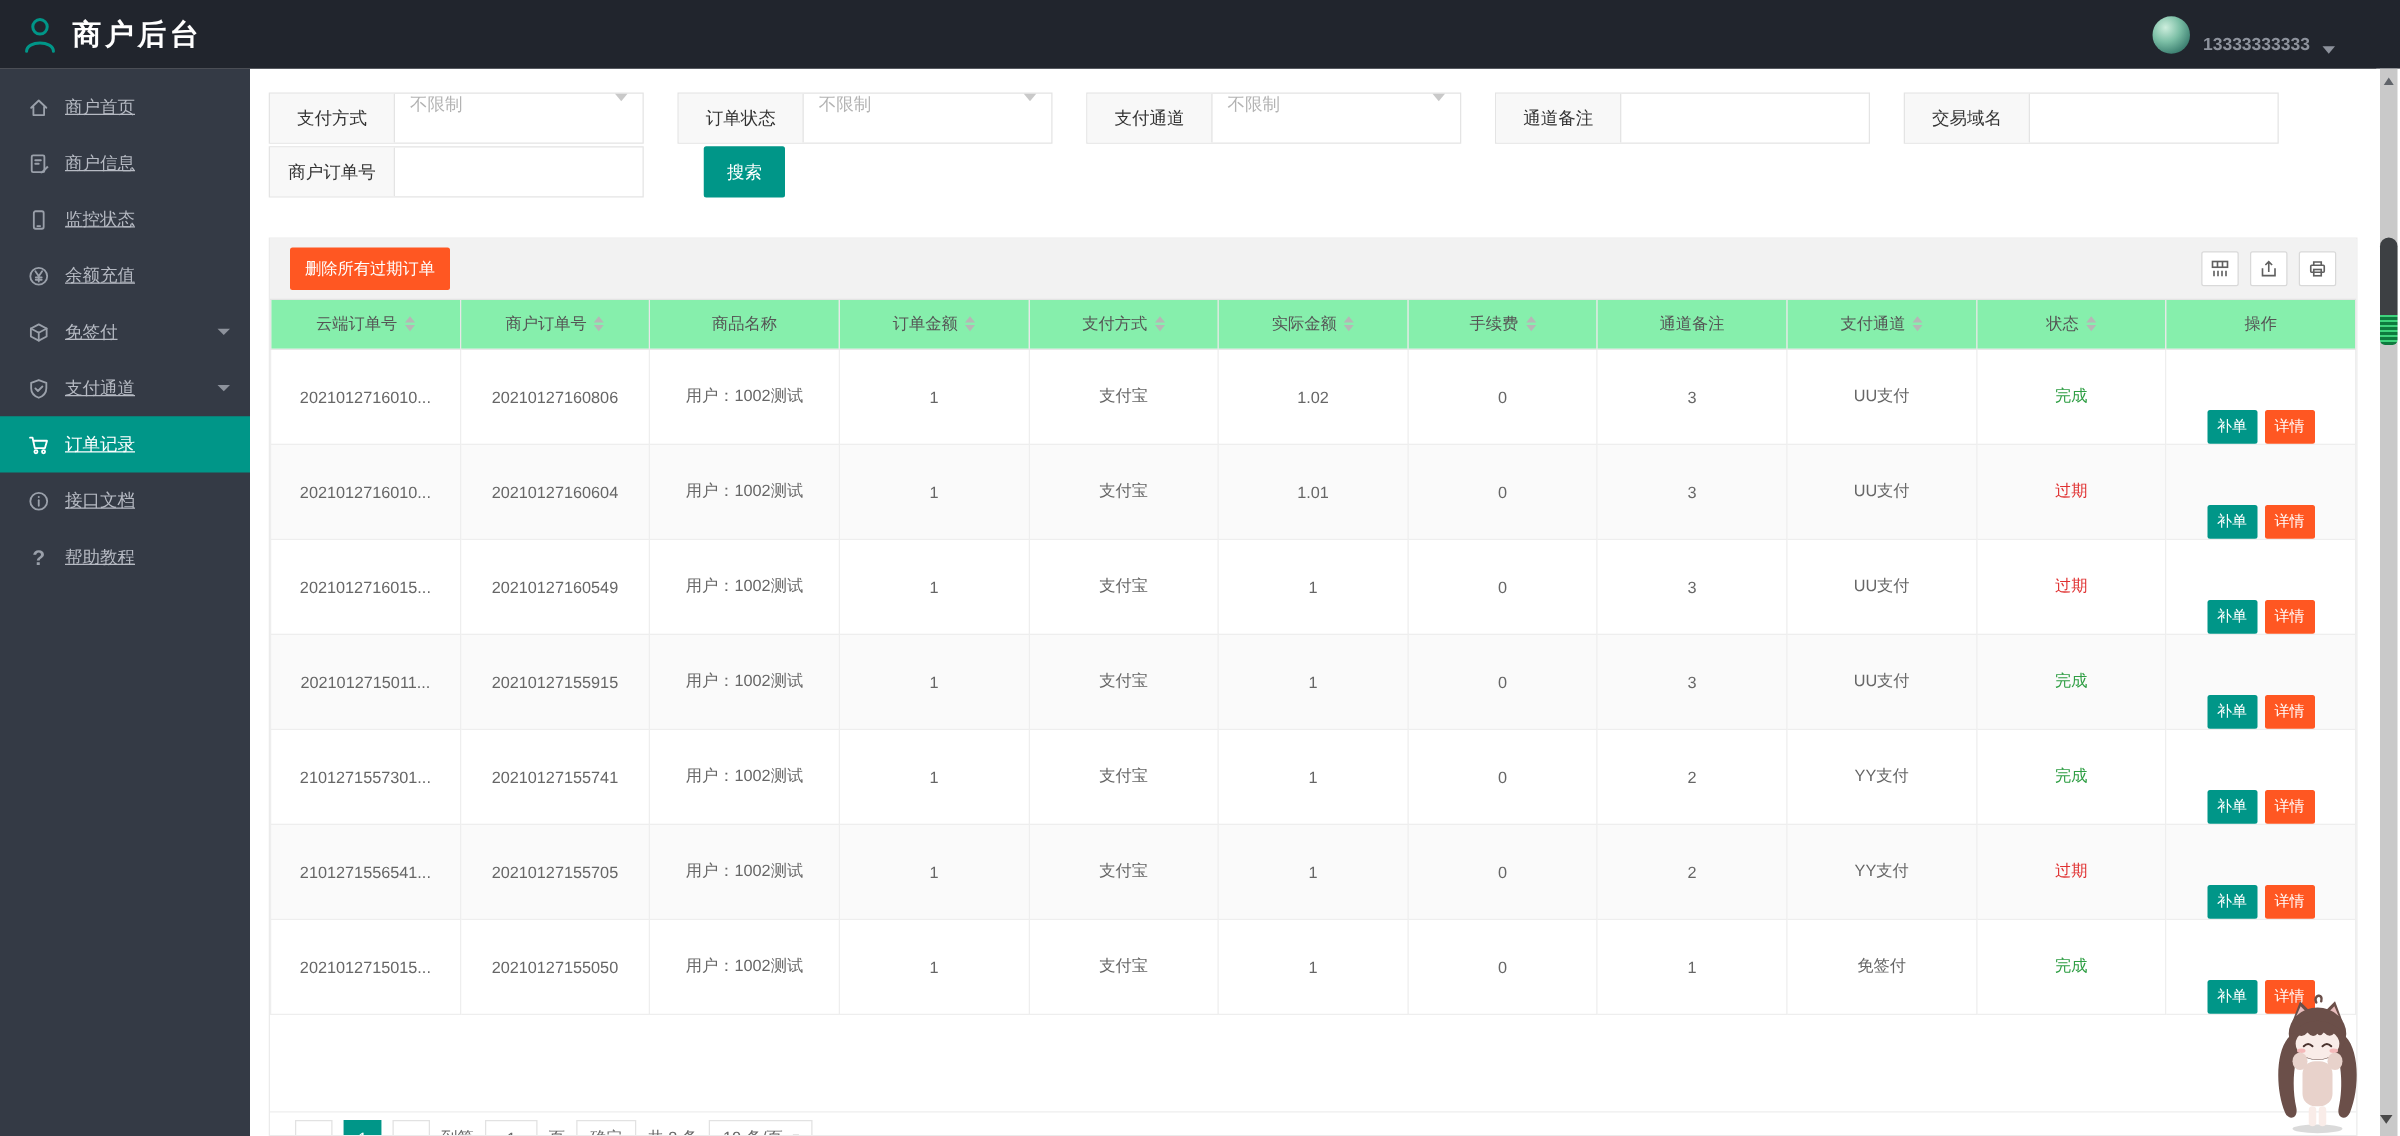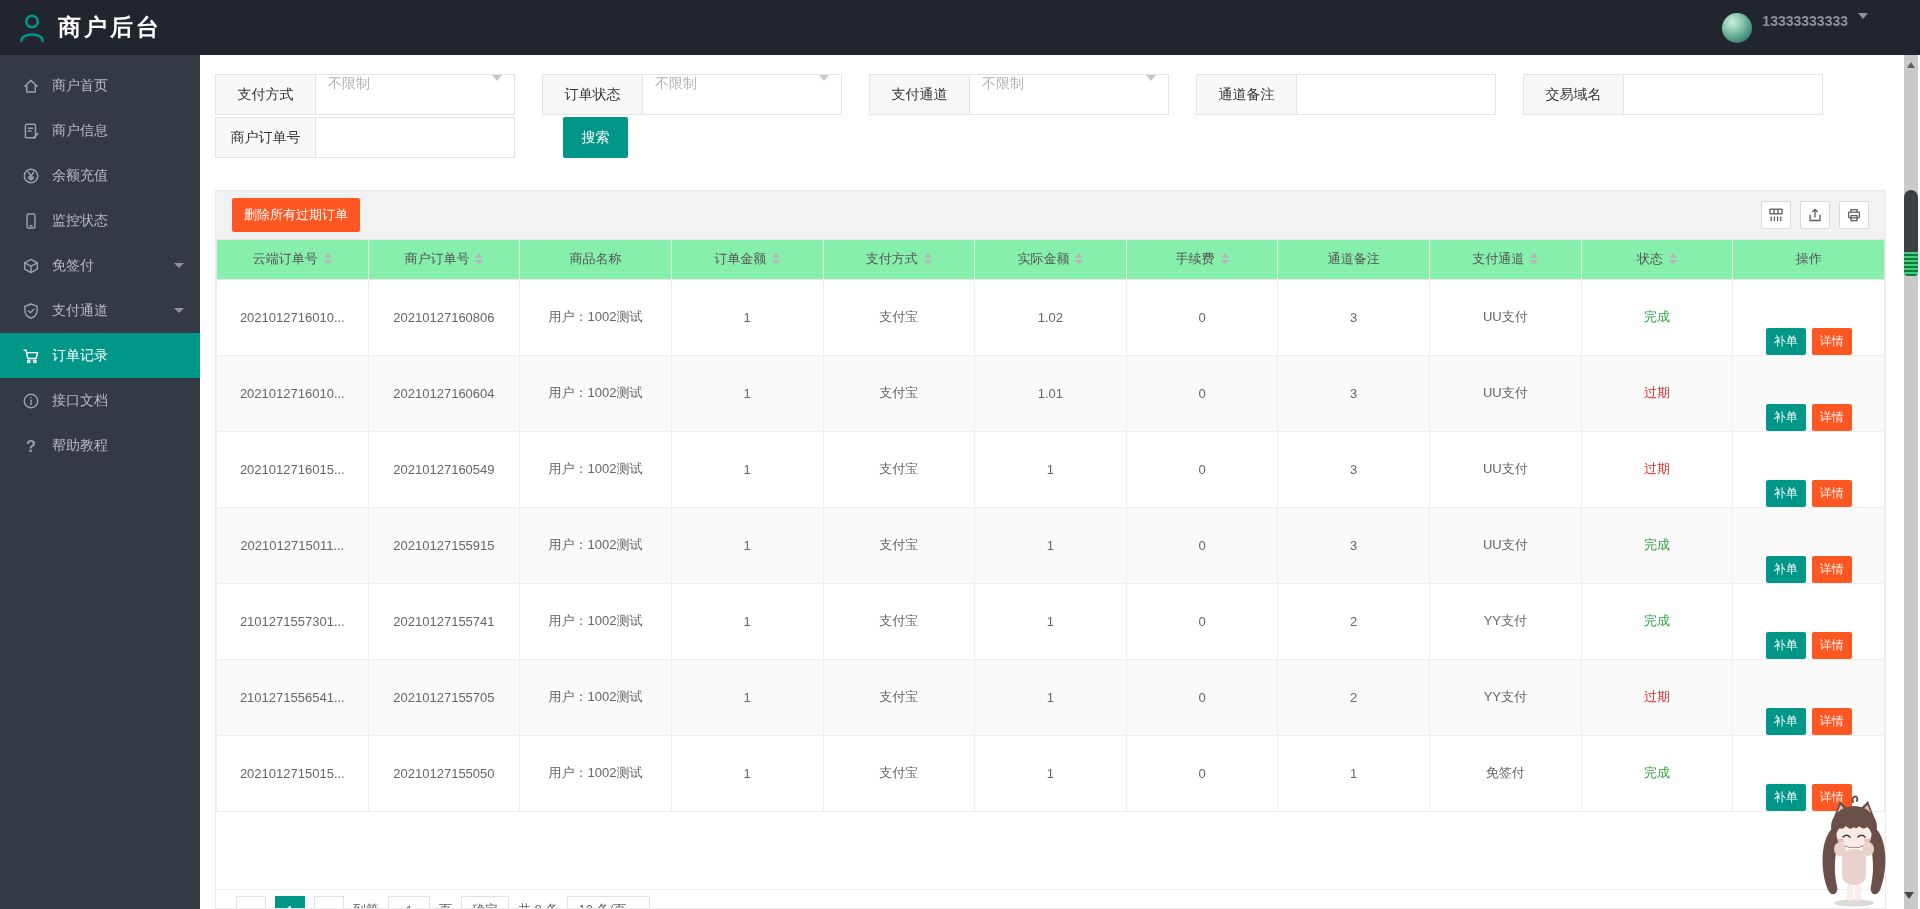--- a/index.html
+++ b/index.html
@@ -5,32 +5,32 @@
   * { margin:0; padding:0; box-sizing:border-box; }
   html,body { width:1920px; height:909px; overflow:hidden; background:#fff;
     font-family:"Liberation Sans","DejaVu Sans",sans-serif; }
 
   
   .header { position:absolute; top:0; left:0; width:1920px; height:55px;
     background:var(--header-bg,#21252d); display:flex; align-items:center;
     justify-content:space-between; z-index:40; }
   .logo { display:flex; align-items:center; gap:12px; padding-left:18px; }
   .logo-title { color:#ffffff; font-size:23px; font-weight:bold; letter-spacing:3px; }
-  .user { display:flex; align-items:flex-start; gap:10px; padding-right:52px; cursor:pointer; }
+  .user { display:flex; align-items:flex-end; gap:10px; padding-right:52px; cursor:pointer; }
   .avatar { width:30px; height:30px; border-radius:50%;
     background:radial-gradient(circle at 35% 30%, #cdeedd 0%, #7cbfa6 40%, #3f8273 75%, #2c5e54 100%); }
   .user-phone { color:#8d929c; font-size:14px; font-weight:bold; }
   .user-caret { width:0; height:0; border-left:5px solid transparent;
     border-right:5px solid transparent; border-top:6px solid #8d929c; }
 
   
   .sidebar { position:absolute; top:55px; left:0; width:200px; height:854px;
     background:var(--sidebar-bg,#343a45); padding-top:8px; z-index:30; }
   .side-item { height:45px; display:flex; align-items:center;
-    padding:0 16px 0 22px; color:#b6bac3; font-size:14px; cursor:pointer; }
+    padding:0 16px 0 22px; color:#b6bac3; font-size:14px; cursor:pointer;text-decoration:underline; }
   .side-item .s-icon { width:18px; height:18px; margin-right:12px; color:#9aa0aa;
     display:flex; align-items:center; justify-content:center; }
   .side-item .s-icon svg { width:18px; height:18px; }
   .side-item.active { background:var(--accent,#009688); color:#fff; }
   .side-item.active .s-icon { color:#fff; }
   .side-caret { margin-left:auto; width:0; height:0; border-left:5px solid transparent;
     border-right:5px solid transparent; border-top:5px solid #8d929c; }
 
   
   .main { position:absolute; top:55px; left:200px; width:1720px; height:854px;
@@ -151,34 +151,34 @@
           <rect x="3" y="2" width="9" height="12" rx="1"></rect>
           <path d="M5.5 5.5 h4 M5.5 8 h2.5"></path>
           <path d="M9.8 13.6 l4.2 -4.2 1 1 -4.2 4.2 -1.4 0.4 z" fill="currentColor" stroke="none"></path>
         </svg>
       </span>
       <span class="s-label">商户信息</span>
     </div>
     <div class="side-item">
       <span class="s-icon">
         <svg viewBox="0 0 16 16" fill="none" stroke="currentColor" stroke-width="1.3" stroke-linecap="round" stroke-linejoin="round">
+          <rect x="4.5" y="1.8" width="7" height="12.4" rx="1.2"></rect>
+          <path d="M7 12.3 h2"></path>
+        </svg>
+      </span>
+      <span class="s-label">监控状态</span>
+    </div>
+    <div class="side-item">
+      <span class="s-icon">
+        <svg viewBox="0 0 16 16" fill="none" stroke="currentColor" stroke-width="1.3" stroke-linecap="round" stroke-linejoin="round">
           <circle cx="8" cy="8" r="6"></circle>
           <path d="M5.6 4.5 L8 8 L10.4 4.5 M8 8 V11.8 M5.9 8.8 H10.1 M5.9 10.5 H10.1"></path>
         </svg>
       </span>
       <span class="s-label">余额充值</span>
-    </div>
-    <div class="side-item">
-      <span class="s-icon">
-        <svg viewBox="0 0 16 16" fill="none" stroke="currentColor" stroke-width="1.3" stroke-linecap="round" stroke-linejoin="round">
-          <rect x="4.5" y="1.8" width="7" height="12.4" rx="1.2"></rect>
-          <path d="M7 12.3 h2"></path>
-        </svg>
-      </span>
-      <span class="s-label">监控状态</span>
     </div>
     <div class="side-item">
       <span class="s-icon">
         <svg viewBox="0 0 16 16" fill="none" stroke="currentColor" stroke-width="1.3" stroke-linecap="round" stroke-linejoin="round">
           <path d="M8 2.2 L13.6 5.2 V10.8 L8 13.8 L2.4 10.8 V5.2 Z"></path>
           <path d="M2.4 5.2 L8 8.2 L13.6 5.2 M8 8.2 V13.8"></path>
         </svg>
       </span>
       <span class="s-label">免签付</span>
       <span class="side-caret"></span>

